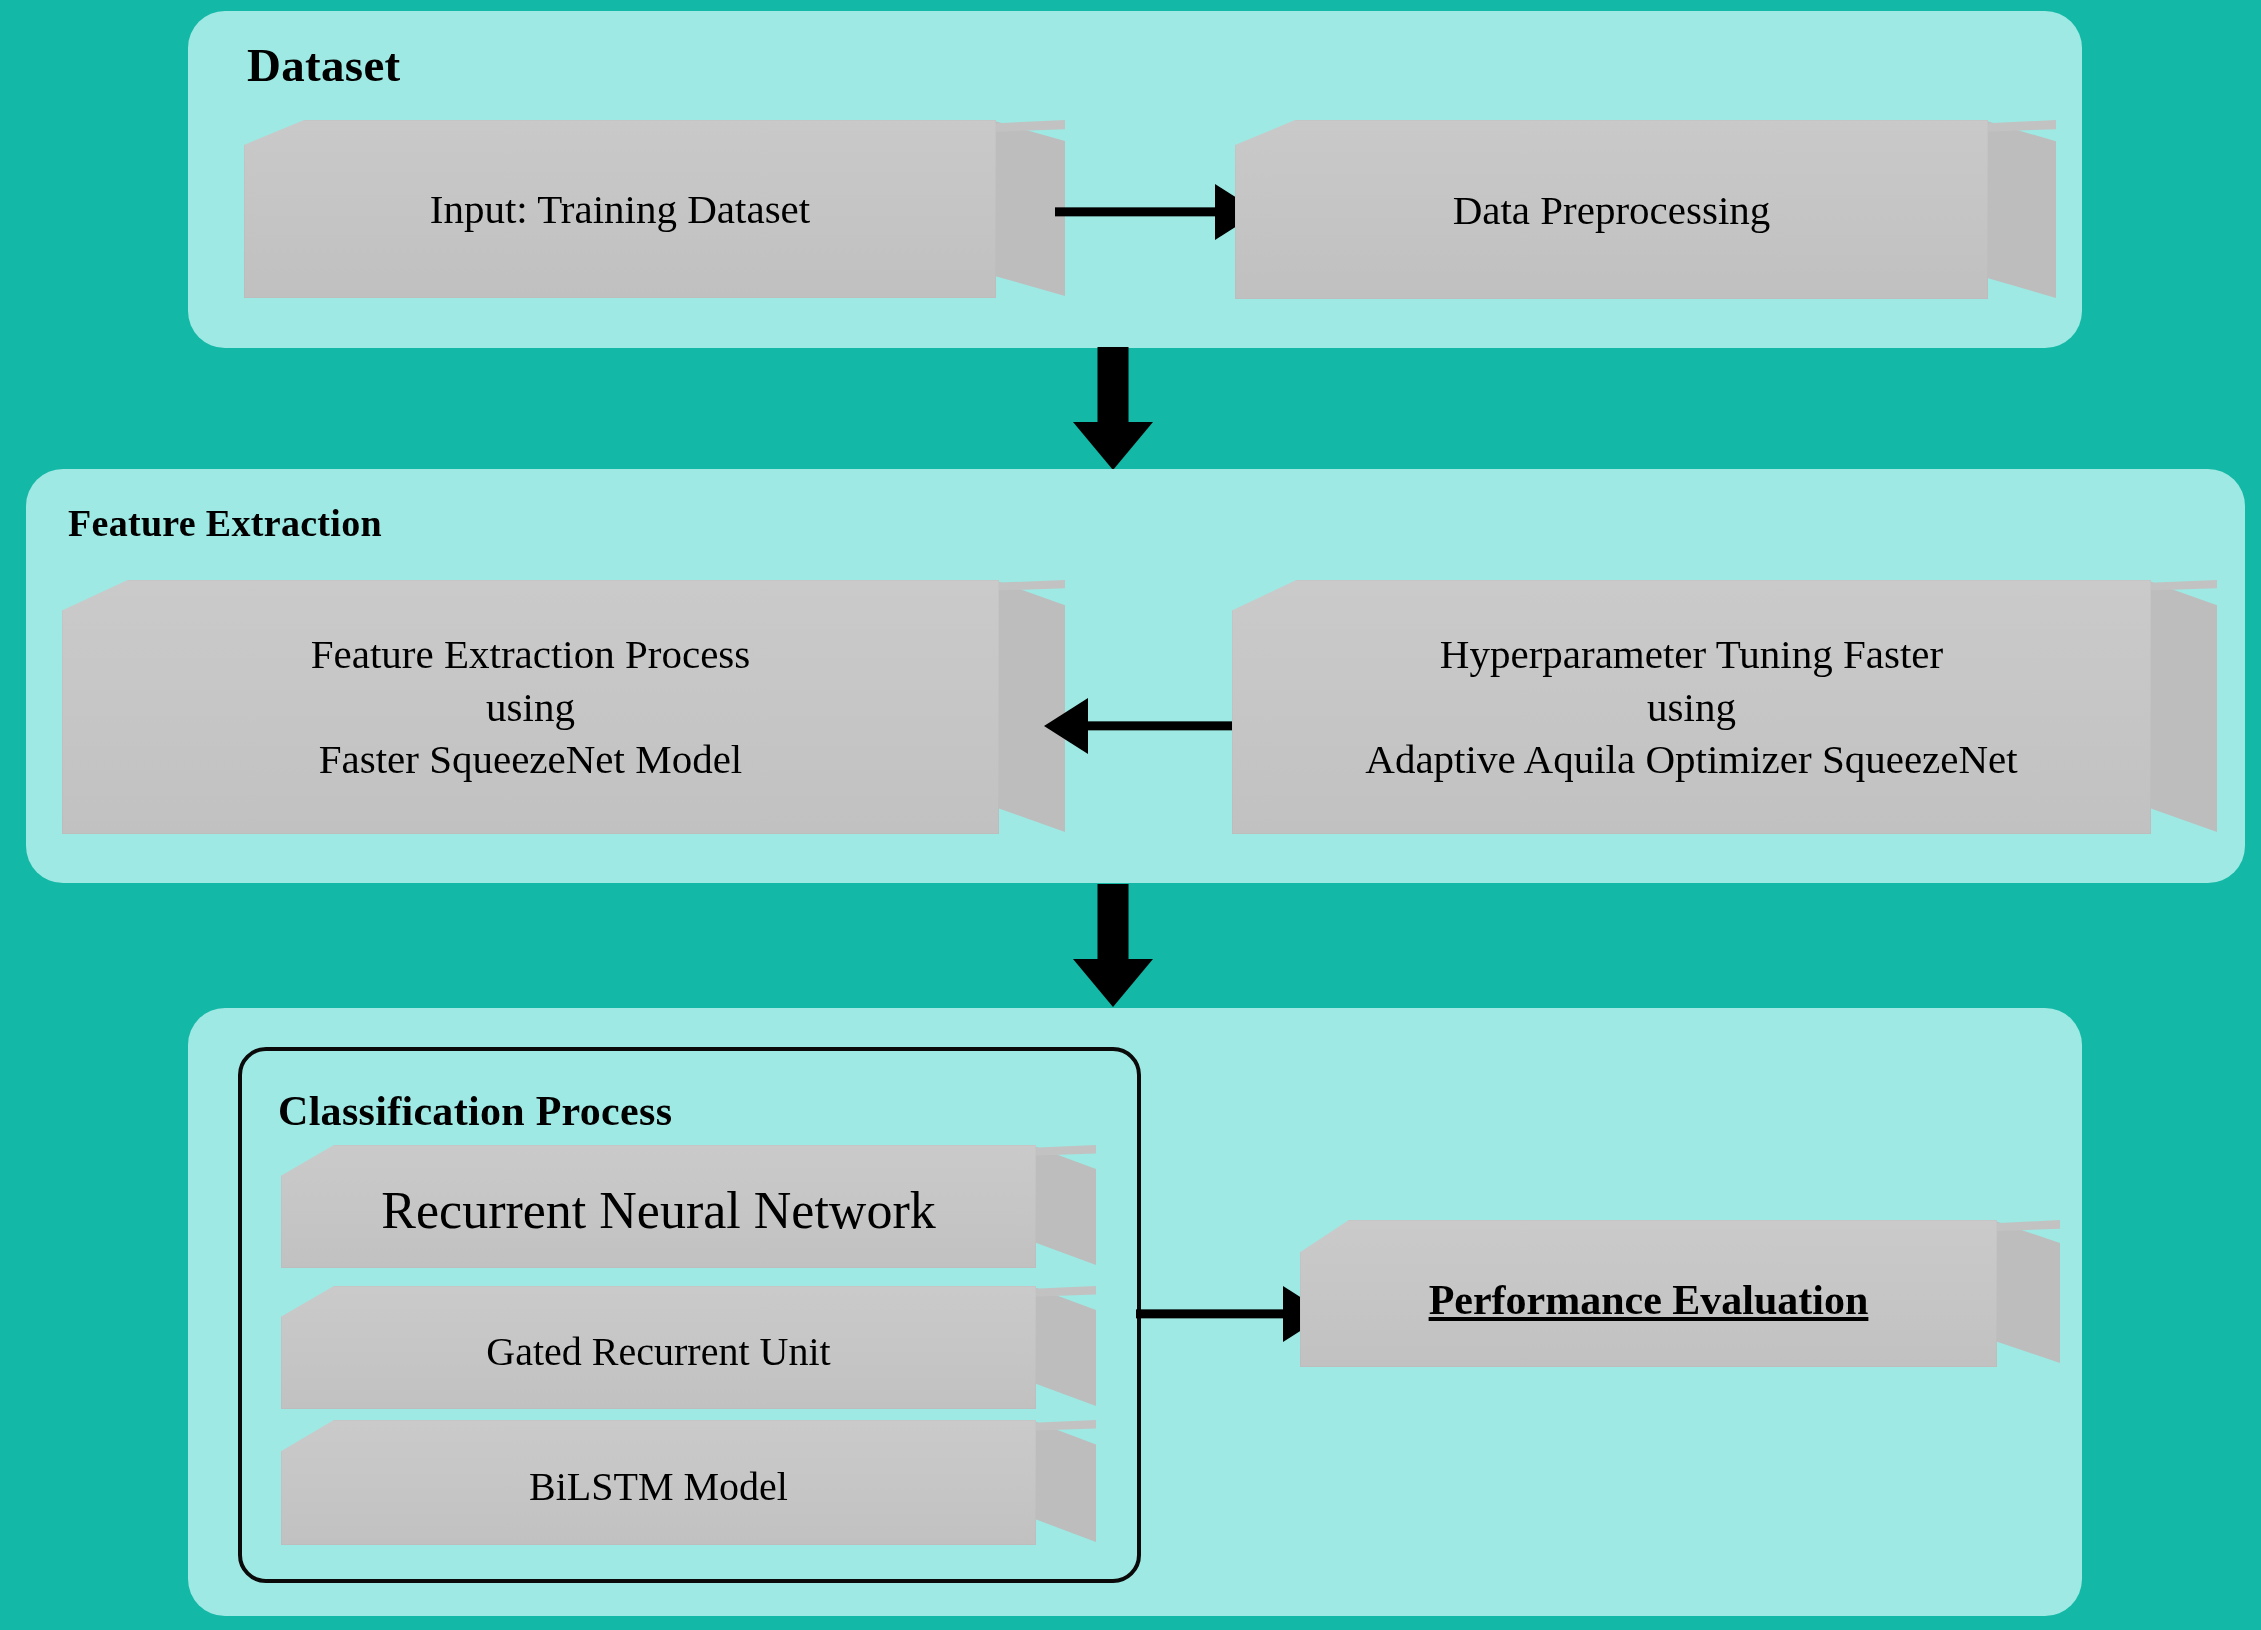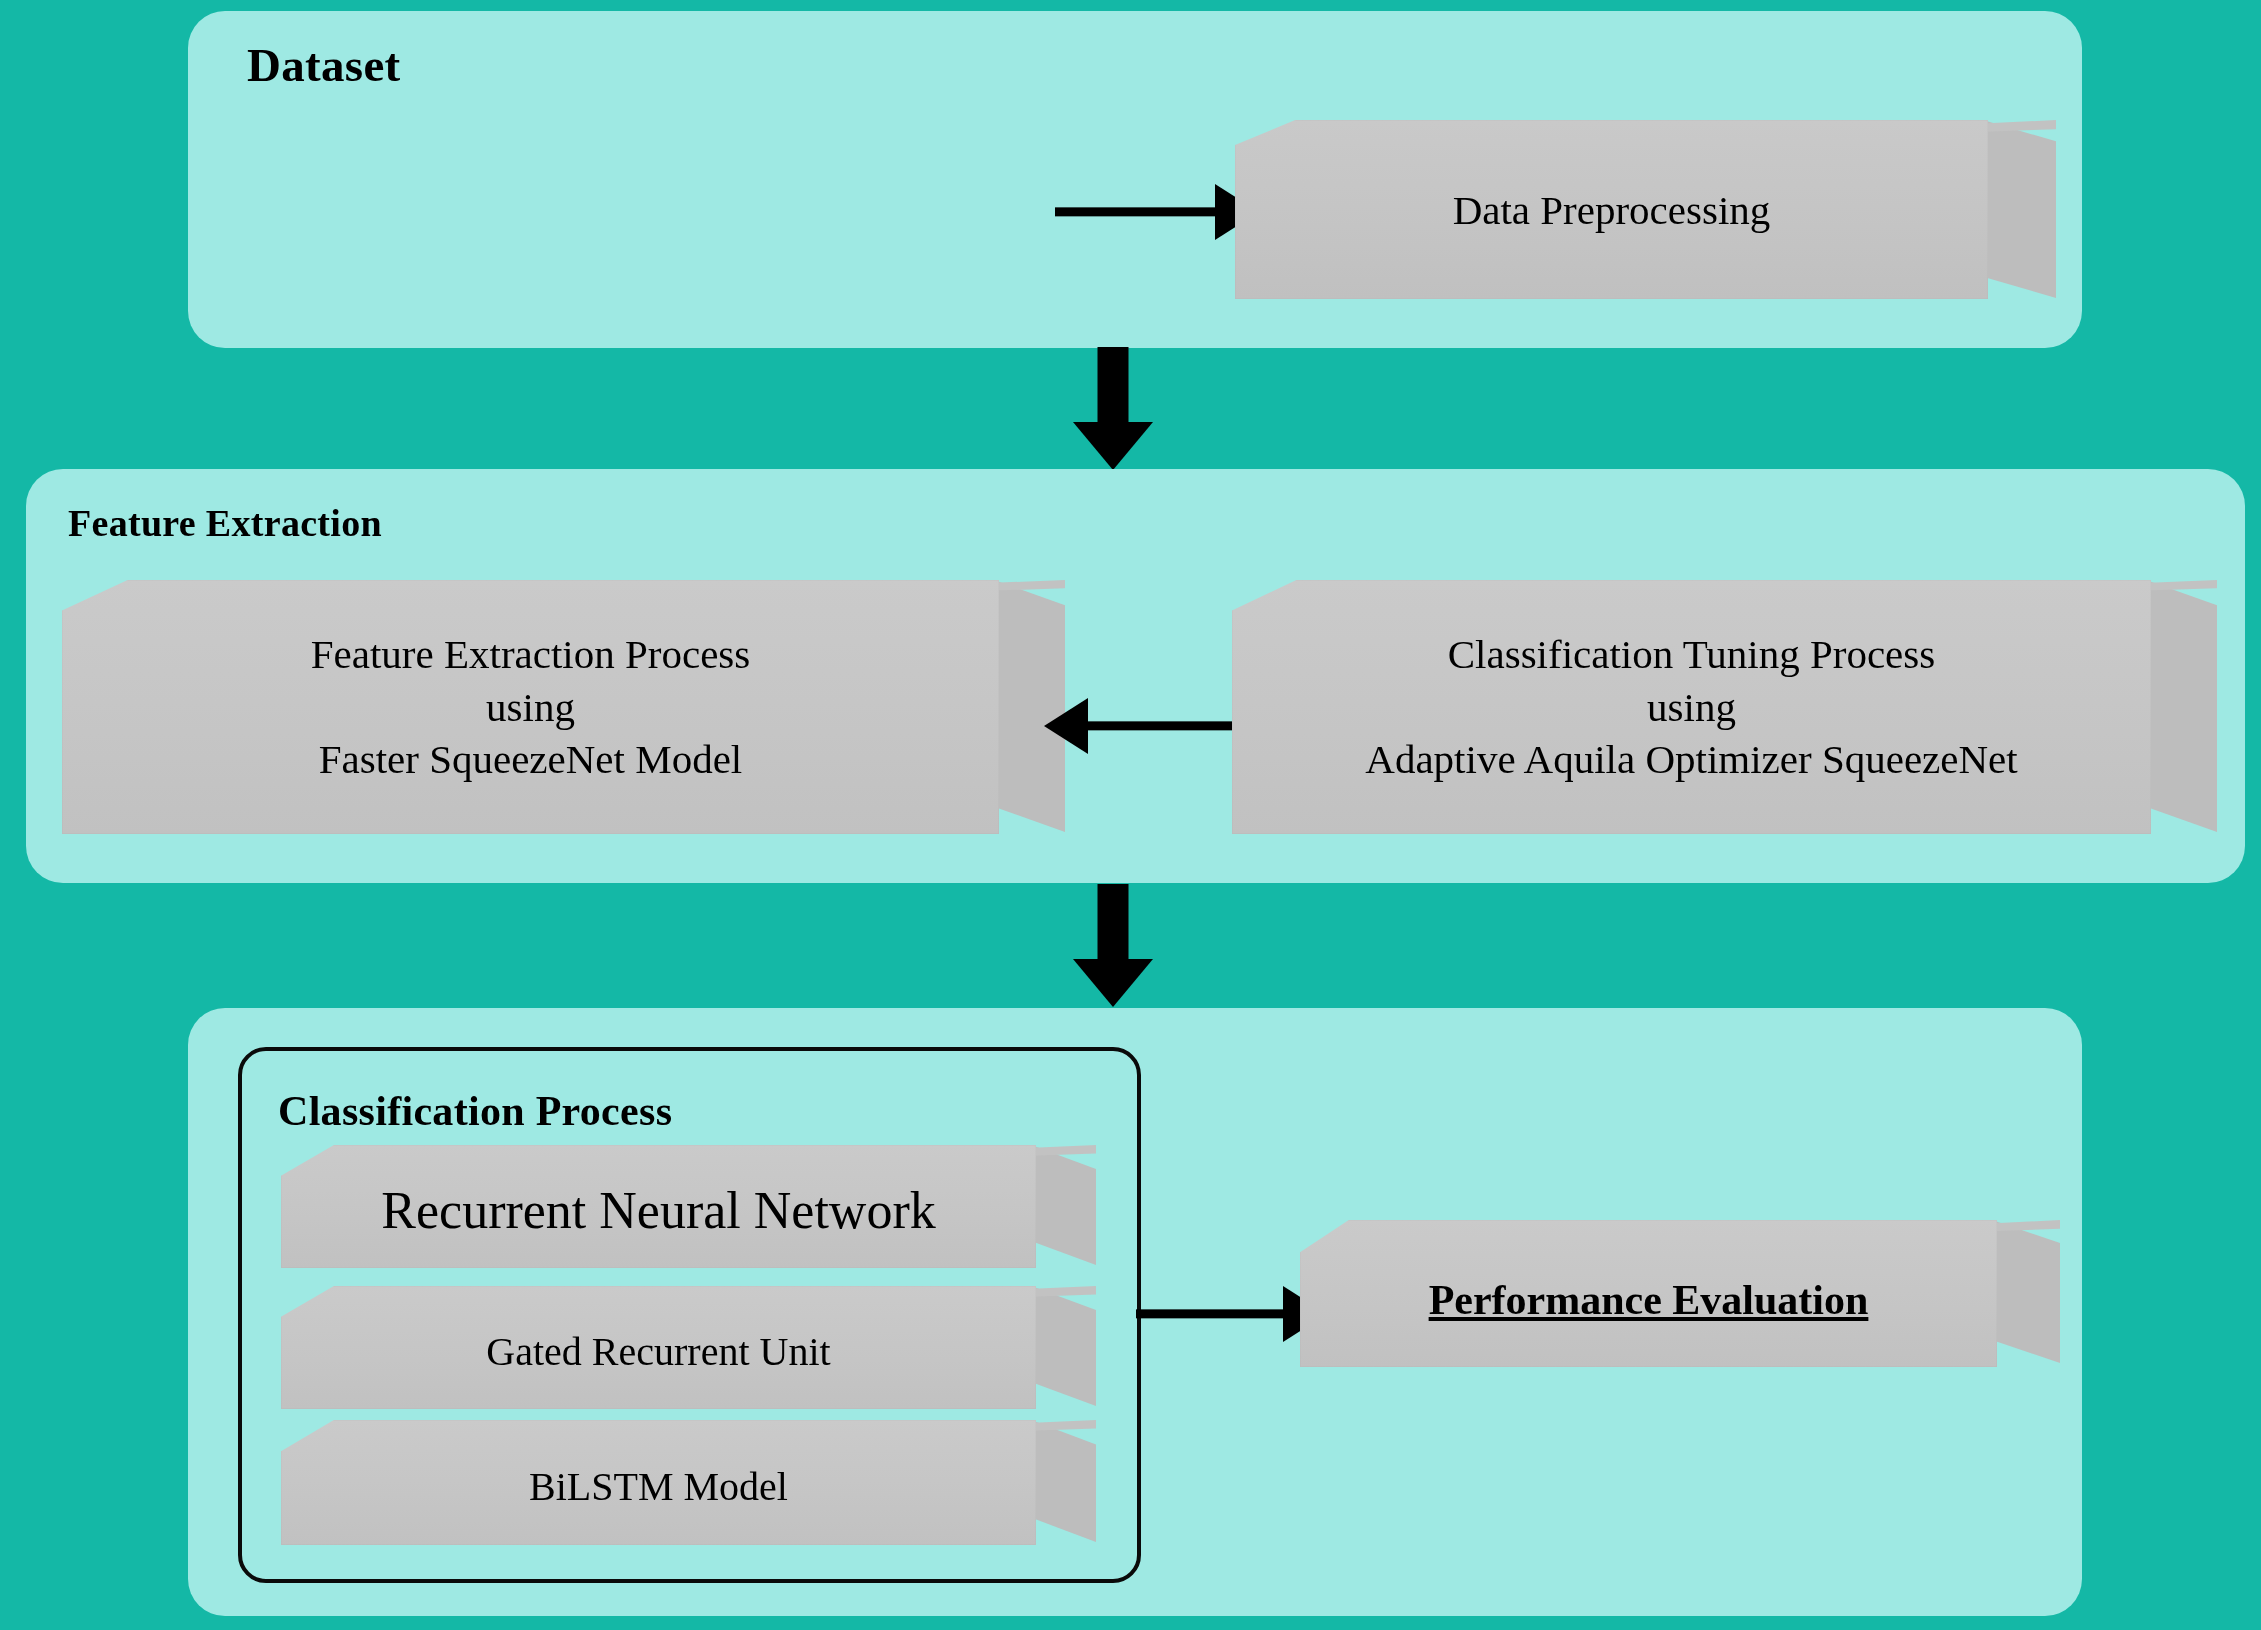--- a/index.html
+++ b/index.html
@@ -127,20 +127,33 @@
 </style>
 </head>
 <body>
 
 <div id="canvas">
 
   <div class="panel" style="left:188px; top:11px; width:1894px; height:337px;"></div>
 
   <div class="section-title" style="left:247px; top:38px; font-size:47px;">Dataset</div>
 
+  <div class="box3d" style="left:244px; top:120px; width:821px; height:198px;">
+    <div class="face-side" style="left:747px; top:0px; width:74px; height:176px;
+                clip-path: polygon(0% 0%, 100% 12%, 100% 100%, 0% 88%);"></div>
+    <div class="face-top" style="left:0px; top:0px; width:821px; height:37px;
+                clip-path: polygon(6% 100%, 100% 0%, 100% 25%, 6% 100%);
+                background:#C2C2C2;"></div>
+    <div class="face-front" style="left:0px; top:0px; width:752px; height:178px;
+                clip-path: polygon(0% 14%, 8% 0%, 100% 0%, 100% 100%, 0% 100%);
+                background:linear-gradient(180deg,#C9C9C9 0%, #C4C4C4 60%, #C0C0C0 100%);"></div>
+    <div class="label" style="left:0; top:0; width:752px; height:178px; font-size:41px;">
+      <span class="line">Input: Training Dataset</span>
+    </div>
+  </div>
 
   <div class="arrow-h right" style="left:1055px; top:179px; width:204px; height:65px;">
     <div class="shaft" style="width:165px; height:9.3px;"></div>
     <div class="head"></div>
   </div>
 
   <div class="box3d" style="left:1235px; top:120px; width:821px; height:198px;">
     <div class="face-side" style="left:748px; top:0px; width:73px; height:178px;
                 clip-path: polygon(0% 0%, 100% 12%, 100% 100%, 0% 88%);"></div>
     <div class="face-top" style="left:0px; top:0px; width:821px; height:37px;
@@ -187,21 +200,21 @@
   <div class="box3d" style="left:1232px; top:580px; width:985px; height:284px;">
     <div class="face-side" style="left:914px; top:0px; width:71px; height:252px;
                 clip-path: polygon(0% 0%, 100% 10%, 100% 100%, 0% 90%);"></div>
     <div class="face-top" style="left:0px; top:0px; width:985px; height:38px;
                 clip-path: polygon(5% 100%, 100% 0%, 100% 22%, 5% 100%);
                 background:#C2C2C2;"></div>
     <div class="face-front" style="left:0px; top:0px; width:919px; height:254px;
                 clip-path: polygon(0% 12%, 7% 0%, 100% 0%, 100% 100%, 0% 100%);
                 background:linear-gradient(180deg,#CACACA 0%, #C5C5C5 60%, #C1C1C1 100%);"></div>
     <div class="label" style="left:0; top:0; width:919px; height:254px; font-size:41px; line-height:1.28;">
-      <span class="line">Classification Tuning Process</span>
+      <span class="line">Hyperparameter Tuning Faster</span>
       <span class="line">using</span>
       <span class="line">Adaptive Aquila Optimizer SqueezeNet</span>
     </div>
   </div>
 
   <div class="arrow-v" style="left:1057px; top:884px; width:111px; height:123px;">
     <div class="shaft" style="width:31px; height:82px;"></div>
     <div class="head"></div>
   </div>
 

